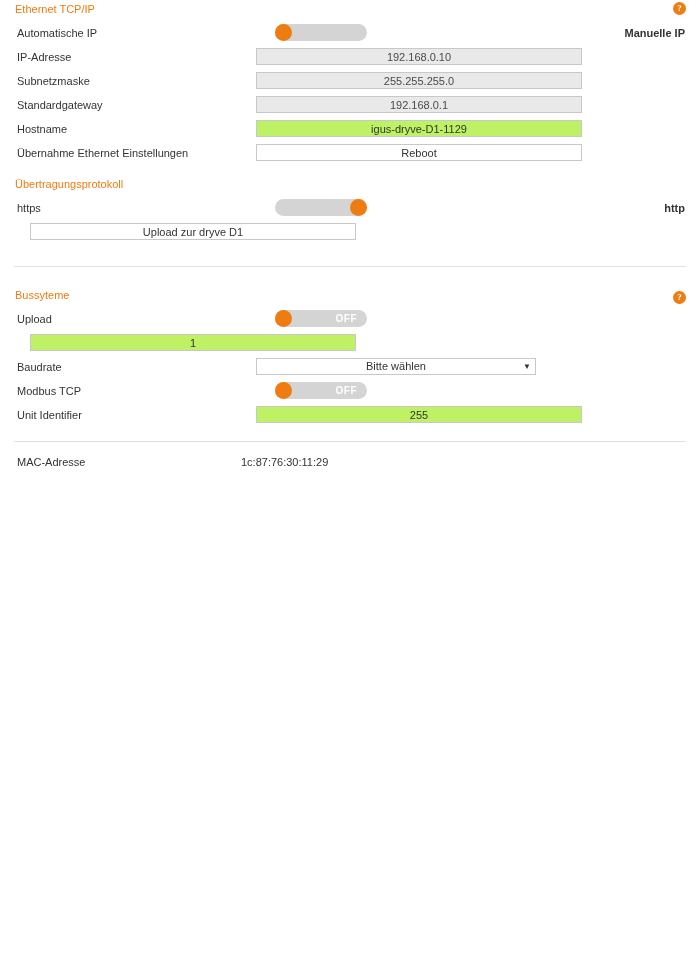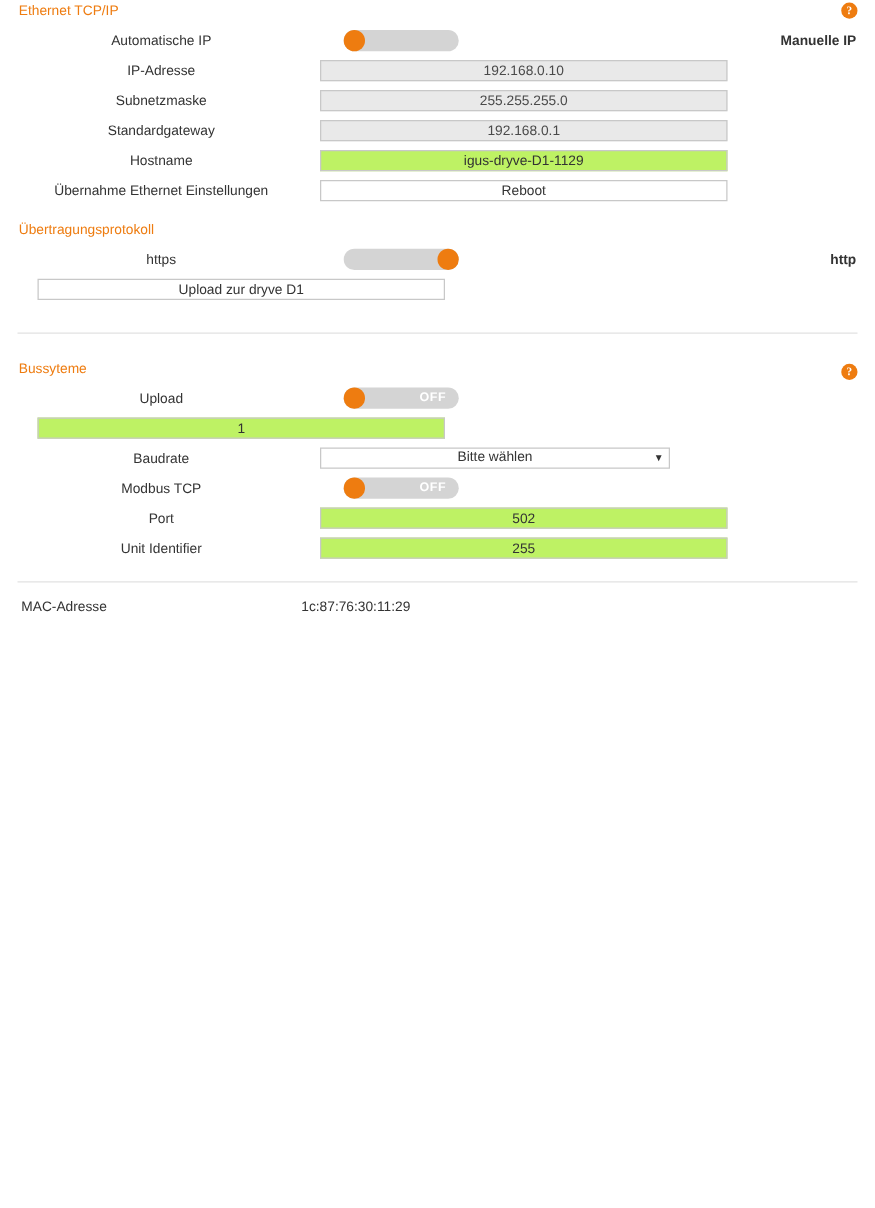--- a/index.html
+++ b/index.html
@@ -54,21 +54,20 @@
     height: 23px;
     margin-bottom: 1px;
   }
   .row-label {
     width: 226px;
     flex: 0 0 226px;
     font-size: 11px;
     color: #333333;
     padding-left: 2px;
     box-sizing: border-box;
-    text-align: center;
   }
   .row-field {
     flex: 1 1 auto;
     display: flex;
     align-items: center;
     position: relative;
   }
   
   .toggle {
     width: 92px;
@@ -310,26 +309,20 @@
       <div class="row-label">Modbus TCP</div>
       <div class="row-field">
         <div class="toggle-left-pad"></div>
         <div class="toggle left">
           <div class="knob"></div>
           <div class="state-text">OFF</div>
         </div>
       </div>
     </div>
 
-    <div class="row">
-      <div class="row-label">Port</div>
-      <div class="row-field">
-        <div class="txtfield field-offset-15">502</div>
-      </div>
-    </div>
 
     <div class="row">
       <div class="row-label">Unit Identifier</div>
       <div class="row-field">
         <div class="txtfield field-offset-15">255</div>
       </div>
     </div>
   </div>
 
   <div class="spacer-14"></div>

